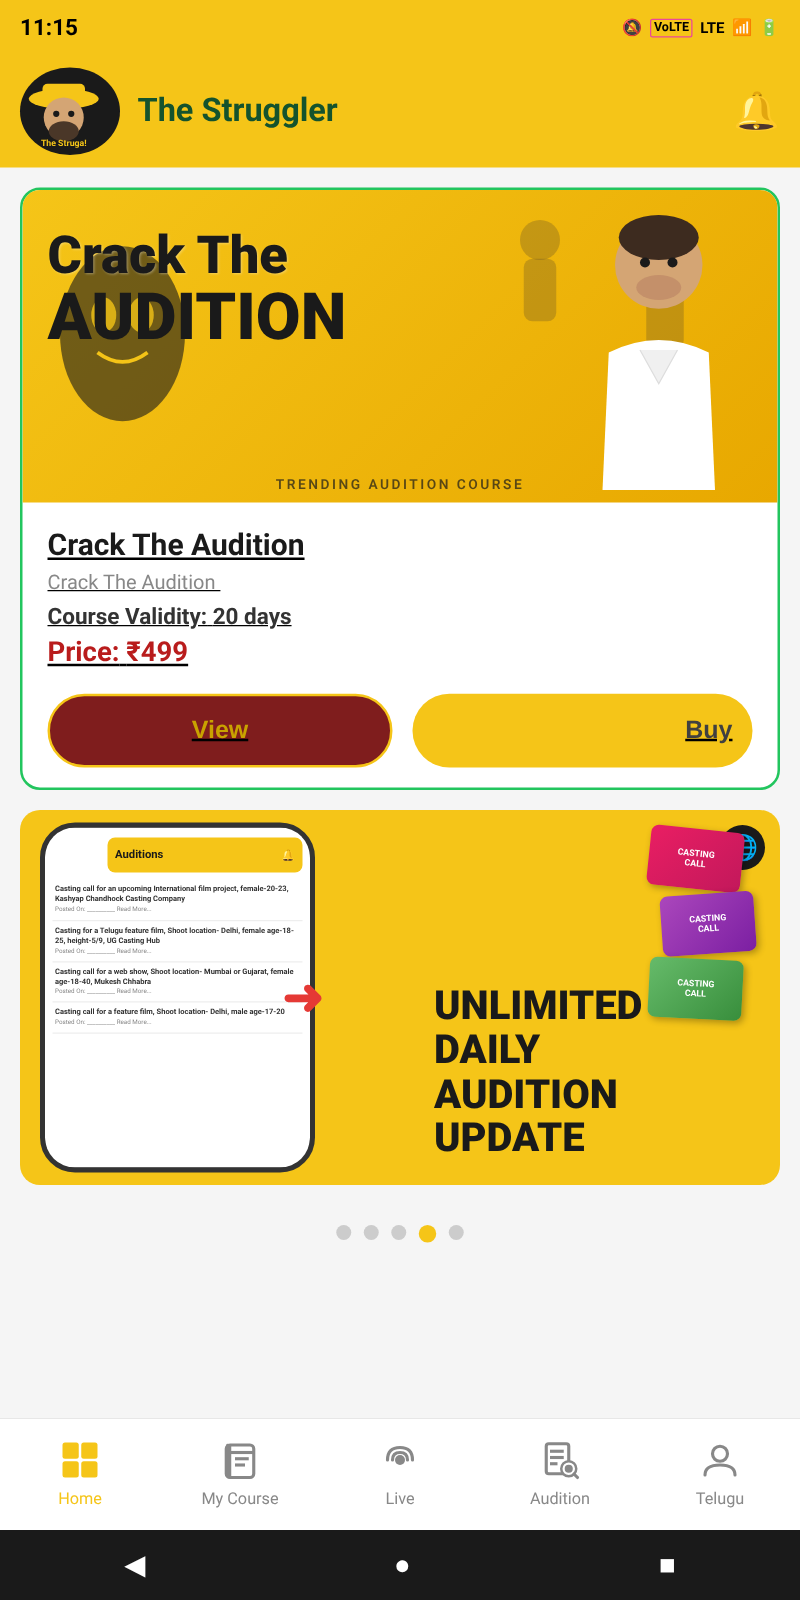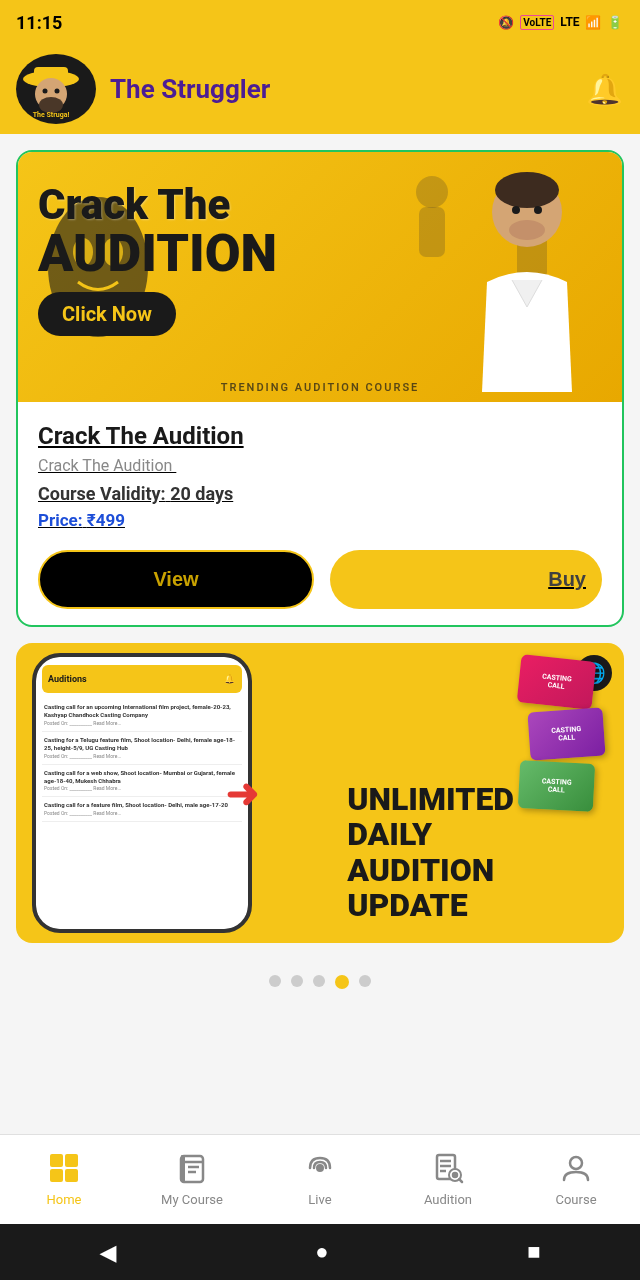--- a/index.html
+++ b/index.html
@@ -55,21 +55,21 @@
       overflow: hidden;
       flex-shrink: 0;
     }
     .header-logo svg {
       width: 70px;
       height: 60px;
     }
     .header-title {
       font-size: 26px;
       font-weight: bold;
-      color: #4c1d95;
+      color: #14532d;
       flex: 1;
     }
     .header-bell {
       font-size: 30px;
       color: #1a1a1a;
     }
 
     
     .banner-card {
       margin: 16px;
@@ -187,41 +187,41 @@
       color: #333;
       margin-bottom: 6px;
     }
 
     .card-validity span {
       font-weight: bold;
       text-align: right;
     }
 
     .card-price {
-      font-size: 17px;
-      color: #1d4ed8;
+      font-size: 22px;
+      color: #b91c1c;
       margin-bottom: 20px;
       font-weight: 500;
     }
 
     .card-price span {
       font-weight: bold;
     }
 
     .card-buttons {
       display: flex;
       gap: 16px;
     }
 
     .btn-view {
       flex: 1;
       padding: 16px;
       border-radius: 40px;
       border: 2px solid #F5C518;
-      background: #000000;
+      background: #7f1d1d;
       color: #c9a200;
       font-size: 20px;
       font-weight: 600;
       text-align: center;
       cursor: pointer;
     }
 
     .btn-buy {
       flex: 1;
       padding: 16px;
@@ -272,20 +272,21 @@
       background: #F5C518;
       height: 28px;
       border-radius: 6px;
       margin-bottom: 6px;
       display: flex;
       align-items: center;
       padding: 0 6px;
       font-size: 9px;
       font-weight: bold;
       color: #1a1a1a;
+      margin-left: 44px;
     }
 
     .phone-list-item {
       border-bottom: 1px solid #eee;
       padding: 4px 2px;
       font-size: 6px;
       color: #333;
       line-height: 1.4;
     }
 
@@ -447,21 +448,20 @@
           <ellipse cx="70" cy="100" rx="50" ry="70" fill="#1a1a1a" opacity="0.7"></ellipse>
           <ellipse cx="55" cy="85" rx="10" ry="14" fill="#F5C518" opacity="0.8"></ellipse>
           <ellipse cx="85" cy="85" rx="10" ry="14" fill="#F5C518" opacity="0.8"></ellipse>
           <path d="M50 115 Q70 130 90 115" stroke="#F5C518" stroke-width="3" fill="none"></path>
         </svg>
       </div>
 
       <div class="banner-text-block">
         <div class="banner-crack">Crack The</div>
         <div class="banner-audition">AUDITION</div>
-        <div class="banner-btn">Click Now</div>
       </div>
 
       <div class="banner-person">
 
         <svg viewBox="0 0 220 250" xmlns="http://www.w3.org/2000/svg" width="220" height="250">
 
           <circle cx="160" cy="50" r="20" fill="rgba(100,80,40,0.3)"></circle>
           <rect x="145" y="68" width="30" height="60" rx="8" fill="rgba(100,80,40,0.3)"></rect>
           <circle cx="60" cy="40" r="16" fill="rgba(100,80,40,0.3)"></circle>
           <rect x="47" y="55" width="26" height="50" rx="7" fill="rgba(100,80,40,0.3)"></rect>
@@ -620,21 +620,21 @@
     <span class="nav-label">Audition</span>
   </div>
 
   <div class="nav-item">
     <div style="color:#888;">
       <svg width="32" height="32" viewBox="0 0 32 32" fill="none" stroke="#888" stroke-width="2.5">
         <circle cx="16" cy="11" r="6"></circle>
         <path d="M4 28 Q4 20 16 20 Q28 20 28 28" stroke-linecap="round"></path>
       </svg>
     </div>
-    <span class="nav-label">Course</span>
+    <span class="nav-label">Telugu</span>
   </div>
 
 </div>
 
 <div class="android-nav">
   <span class="android-btn">◀</span>
   <span class="android-btn">●</span>
   <span class="android-btn">■</span>
 </div>
 

